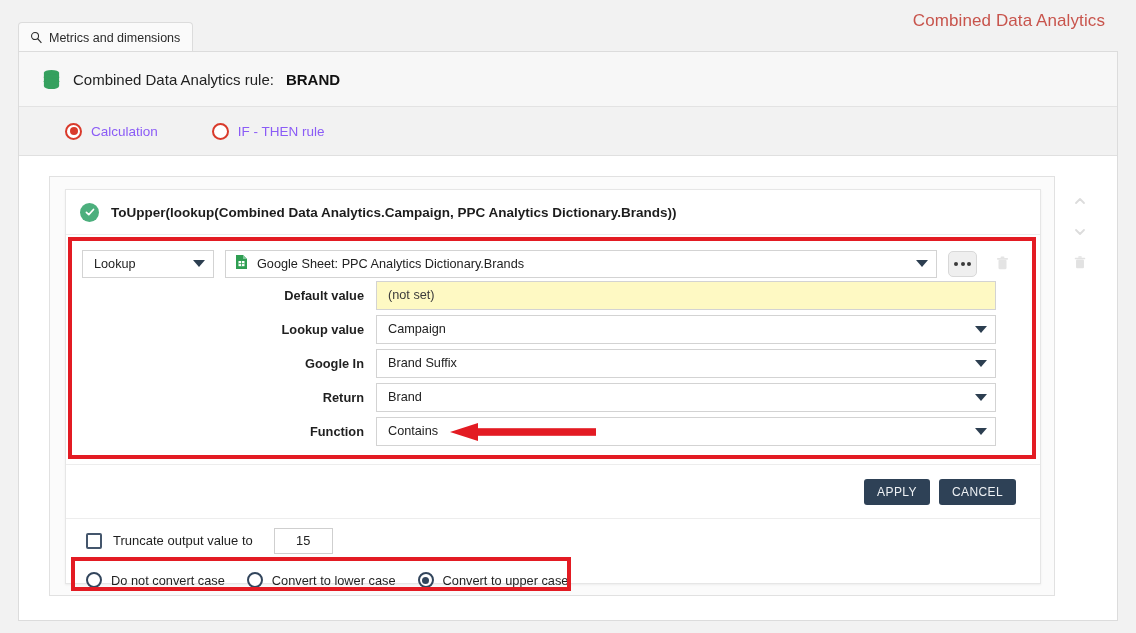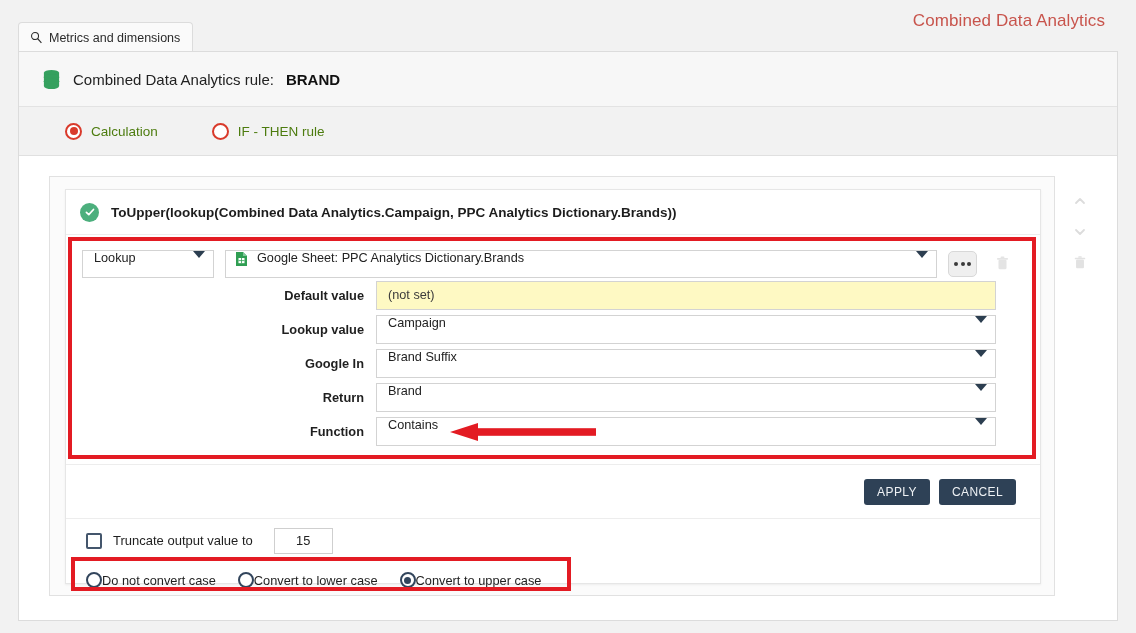--- a/index.html
+++ b/index.html
@@ -50,21 +50,21 @@
   .rule-header .label { font-size: 15px; color: #222; }
   .rule-header .value { font-size: 15px; color: #111; font-weight: bold; }
   .db-icon { width: 19px; height: 21px; display: block; }
 
   
   .mode-row {
     height: 49px; background: #f2f2f2;
     border-bottom: 1px solid #e0e0e0;
     display: flex; align-items: center; padding-left: 46px; gap: 0;
   }
-  .mode-item { display: flex; align-items: center; gap: 9px; font-size: 13.5px; color: #4d7c0f; }
+  .mode-item { display: flex; align-items: center; gap: 9px; font-size: 13.5px; color: #8b5cf6; }
   .mode-item + .mode-item { margin-left: 54px; }
 
   .radio-red {
     width: 17px; height: 17px; border-radius: 50%;
     border: 2px solid #d93a2b; background: #fff;
     display: inline-flex; align-items: center; justify-content: center;
     flex: none;
   }
   .radio-red.on::after {
     content: ""; width: 8px; height: 8px; border-radius: 50%; background: #d93a2b;
@@ -114,21 +114,21 @@
   
   .fields {
     position: relative;
     padding: 14px 0 16px 0;
   }
   .row1 { display: flex; align-items: center; gap: 11px; padding-left: 16px; height: 29px; }
 
   .sel {
     height: 28px; background: #fff;
     border: 1px solid #d3d3d3;
-    display: flex; align-items: flex-start;
+    display: flex; align-items: center;
     font-size: 12.7px; color: #222;
     padding: 0 8px 0 11px; position: relative;
   }
   .sel .caret {
     margin-left: auto; width: 0; height: 0;
     border-left: 6px solid transparent; border-right: 6px solid transparent;
     border-top: 7px solid #2c3e50;
   }
   .sel-lookup { width: 132px; }
   .sel-source { width: 712px; gap: 9px; padding-left: 9px; }
@@ -196,21 +196,21 @@
     width: 59px; height: 26px; margin-left: 10px;
     border: 1px solid #cfcfcf; background: #fff;
     display: flex; align-items: center; justify-content: center;
     font-size: 12.8px; color: #222;
   }
 
   
   .case-row {
     height: 36px; display: flex; align-items: center; padding-left: 20px;
   }
-  .case-item { display: flex; align-items: center; font-size: 12.8px; color: #1f1f1f; }
+  .case-item { display: flex; align-items: center; gap: 9px; font-size: 12.8px; color: #1f1f1f; }
   .case-item + .case-item { margin-left: 22px; }
 
   
   .toolcol {
     position: absolute; right: 24px; top: 32px;
     display: flex; flex-direction: column; gap: 5px; align-items: center;
   }
   .tool-btn {
     width: 26px; height: 26px; border-radius: 4px;
     display: inline-flex; align-items: center; justify-content: center;

